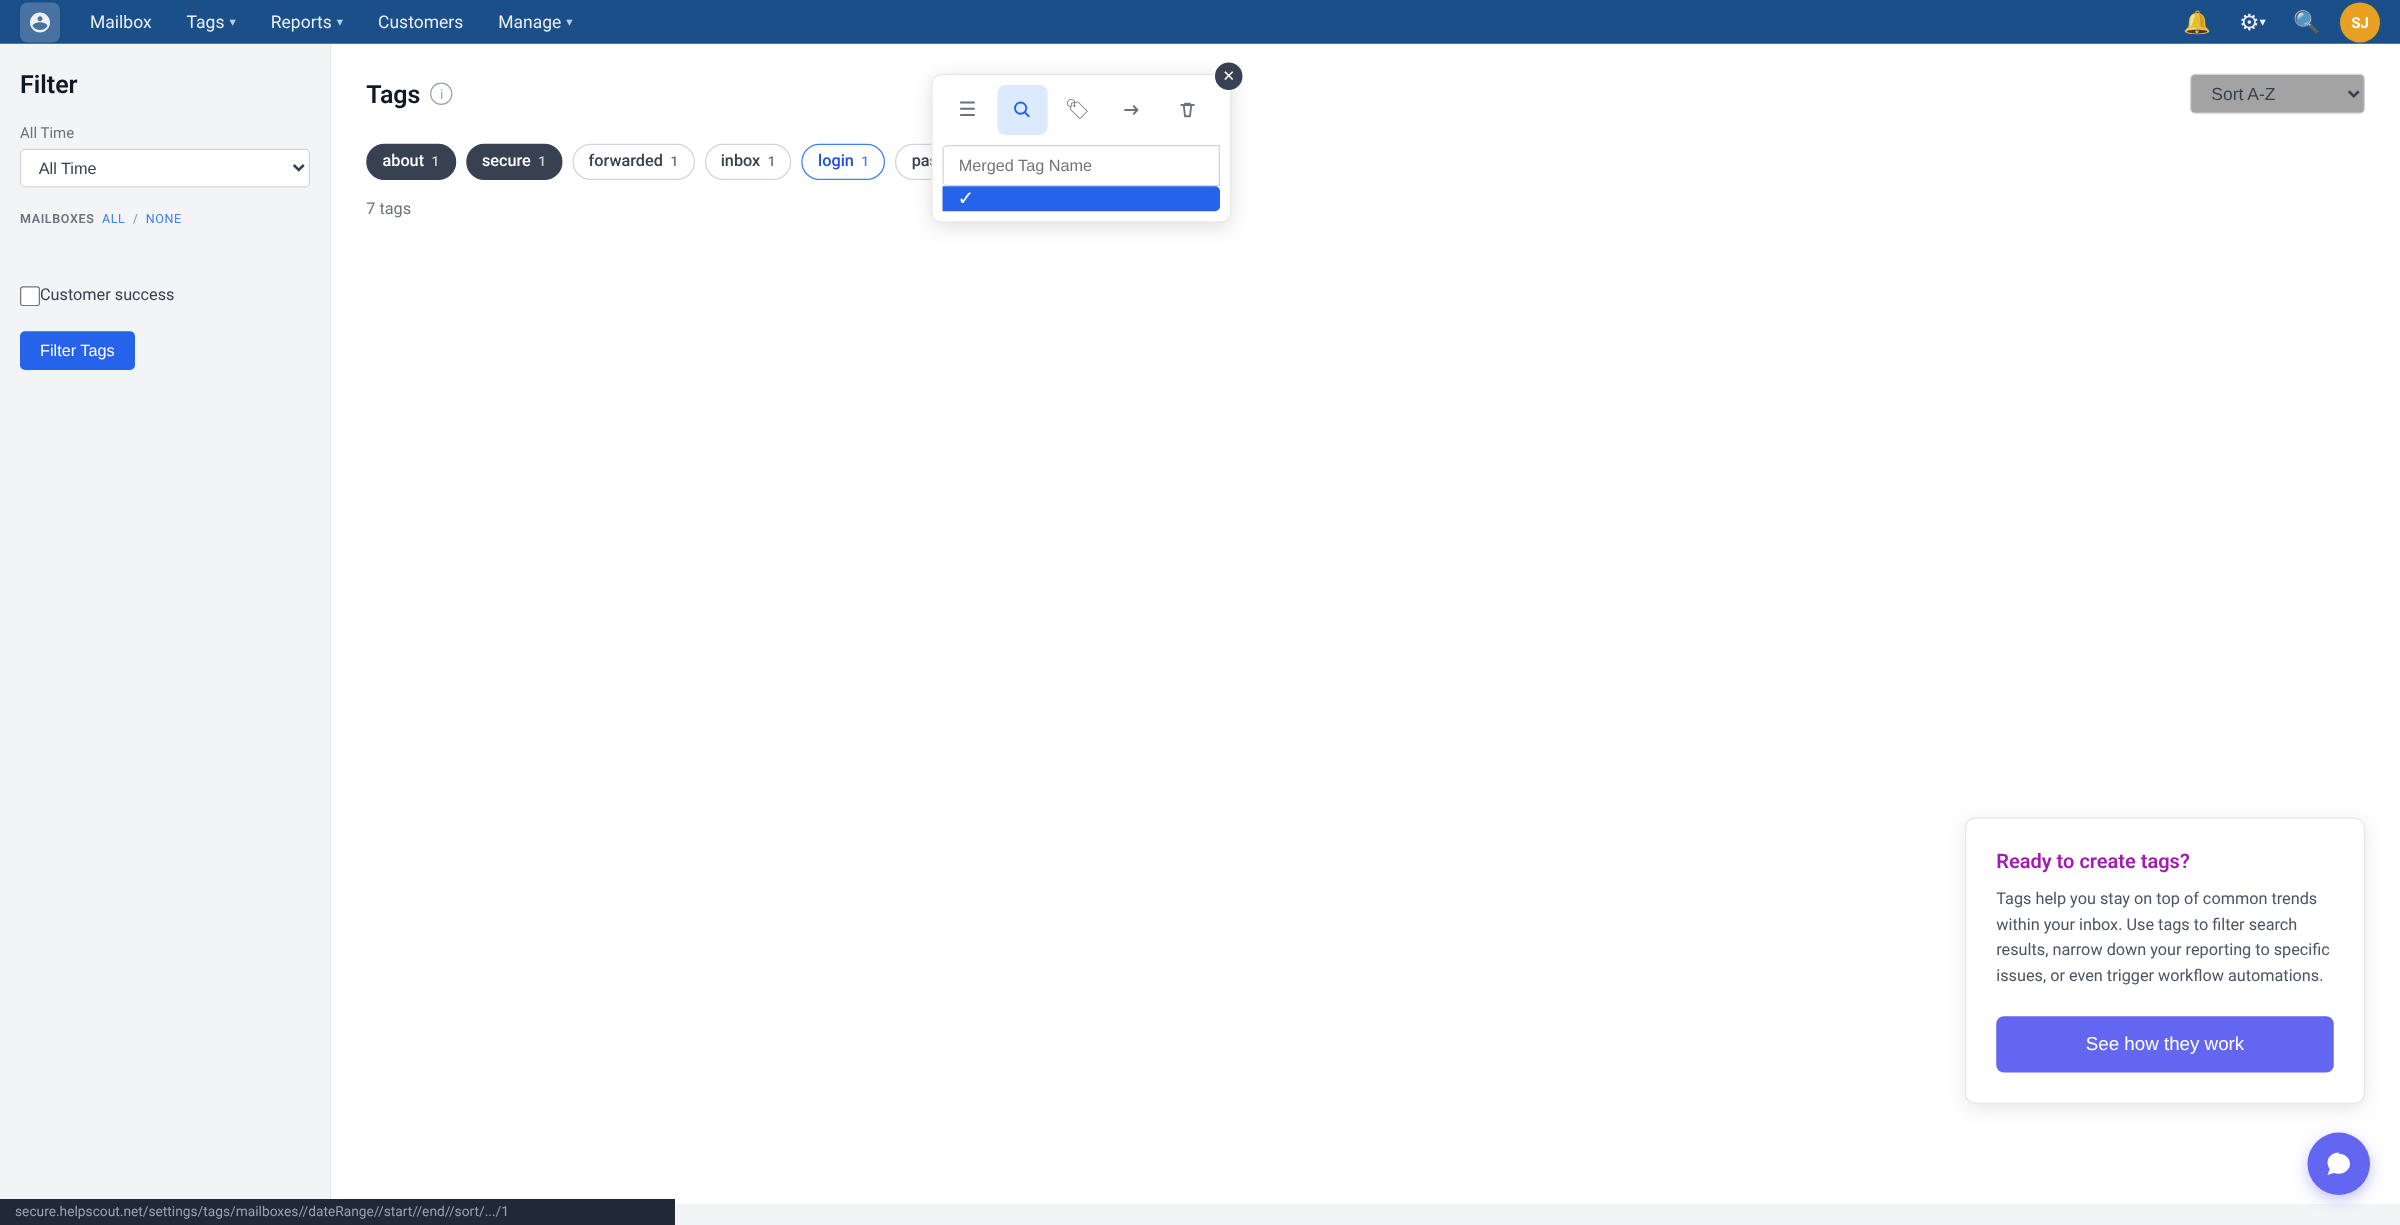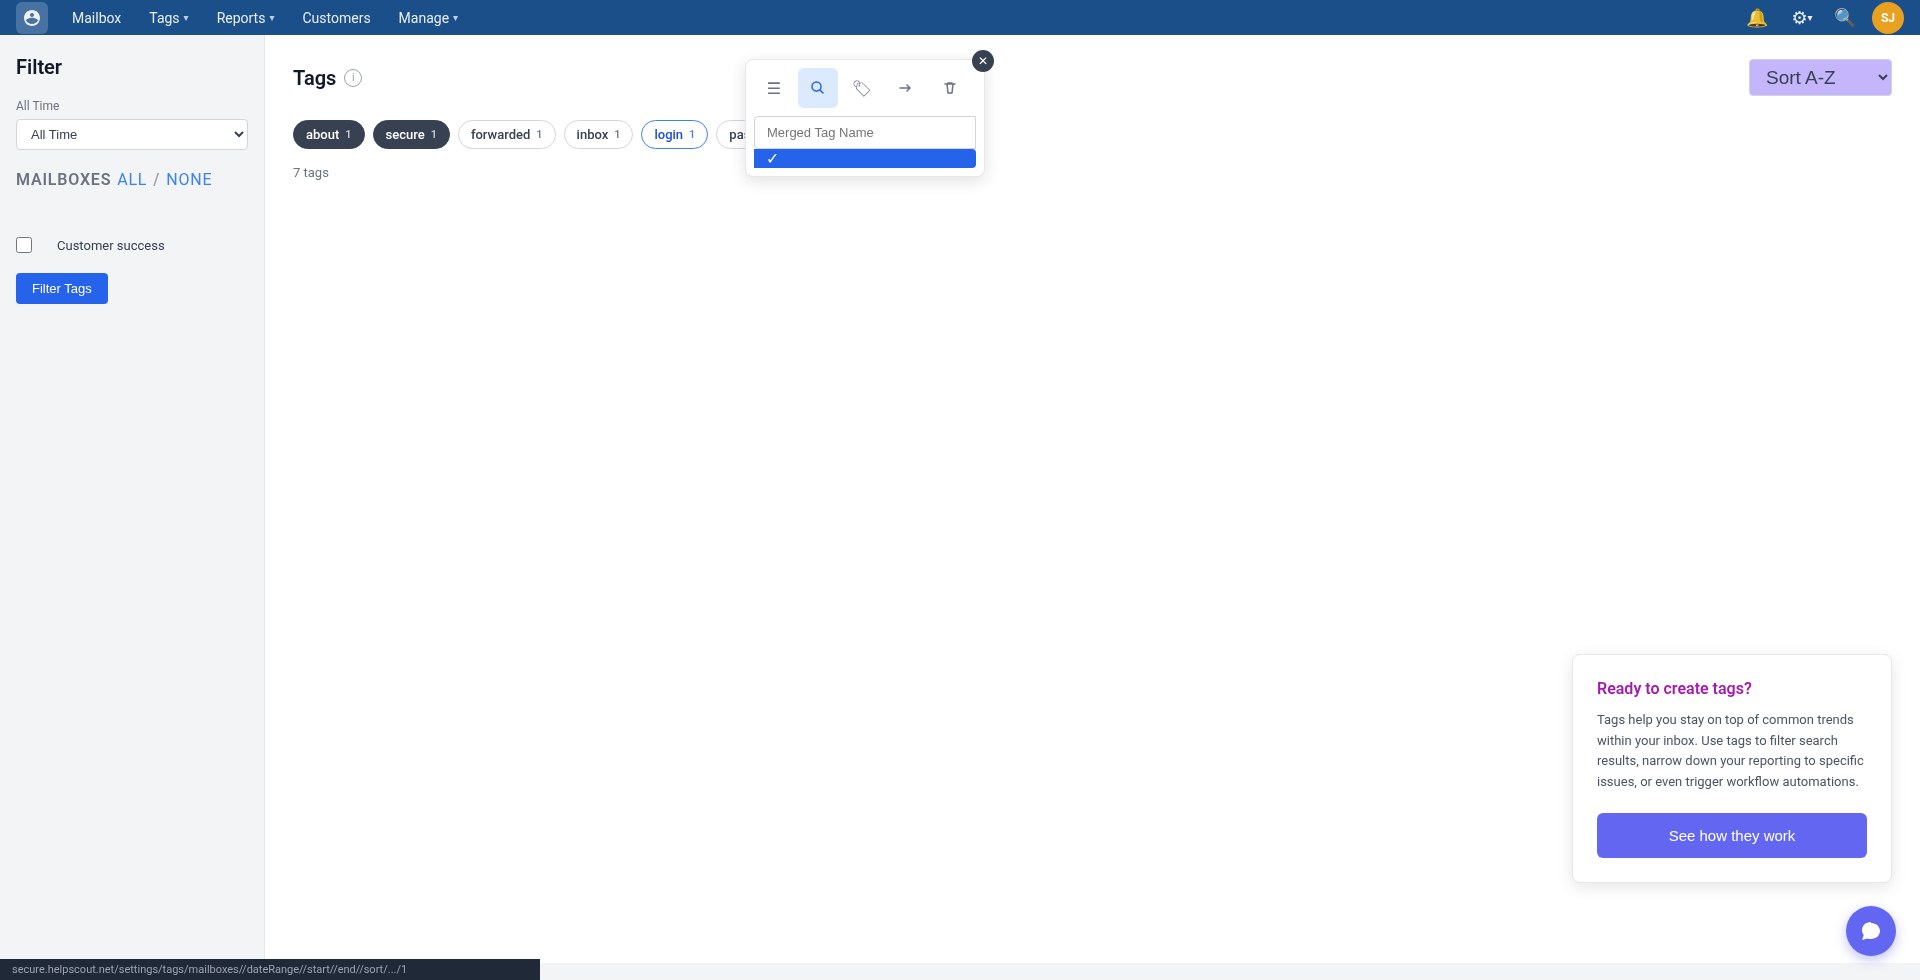--- a/index.html
+++ b/index.html
@@ -86,36 +86,36 @@
       border-radius: 4px;
       background: white;
       font-size: 13px;
       color: #374151;
       cursor: pointer;
       appearance: auto;
       margin-bottom: 20px;
     }
     .mailboxes-header {
       display: flex; align-items: center; gap: 6px;
-      font-size: 16px;
+      font-size: 10px;
       font-weight: 600;
       color: #6b7280;
       text-transform: uppercase;
       letter-spacing: 0.05em;
       margin-bottom: 10px;
     }
     .mailboxes-header a {
       color: #3b82f6;
       cursor: pointer;
       font-weight: normal;
       text-decoration: none;
     }
     .mailboxes-sep { color: #9ca3af; }
     .checkbox-row {
-      display: flex; align-items: center; gap: 25px;
+      display: flex; gap: 0;
       margin-bottom: 12px;
       margin-top: 48px;
     }
     .checkbox-row input[type=checkbox] {
       width: 16px; height: 16px; cursor: pointer;
     }
     .checkbox-label {
       font-size: 13px;
       color: #374151;
     }
@@ -160,22 +160,22 @@
       border: 1.5px solid #9ca3af;
       display: flex; align-items: center; justify-content: center;
       font-size: 11px;
       color: #9ca3af;
       cursor: pointer;
     }
     .sort-select {
       padding: 6px 12px;
       border: 1px solid #d1d5db;
       border-radius: 4px;
-      background: #c4b5fd;
-      font-size: 19px;
+      background: #a3a3a3;
+      font-size: 14px;
       color: #374151;
       cursor: pointer;
       min-width: 140px;
     }
 
     
     .tags-container {
       display: flex;
       flex-wrap: wrap;
       gap: 8px;

